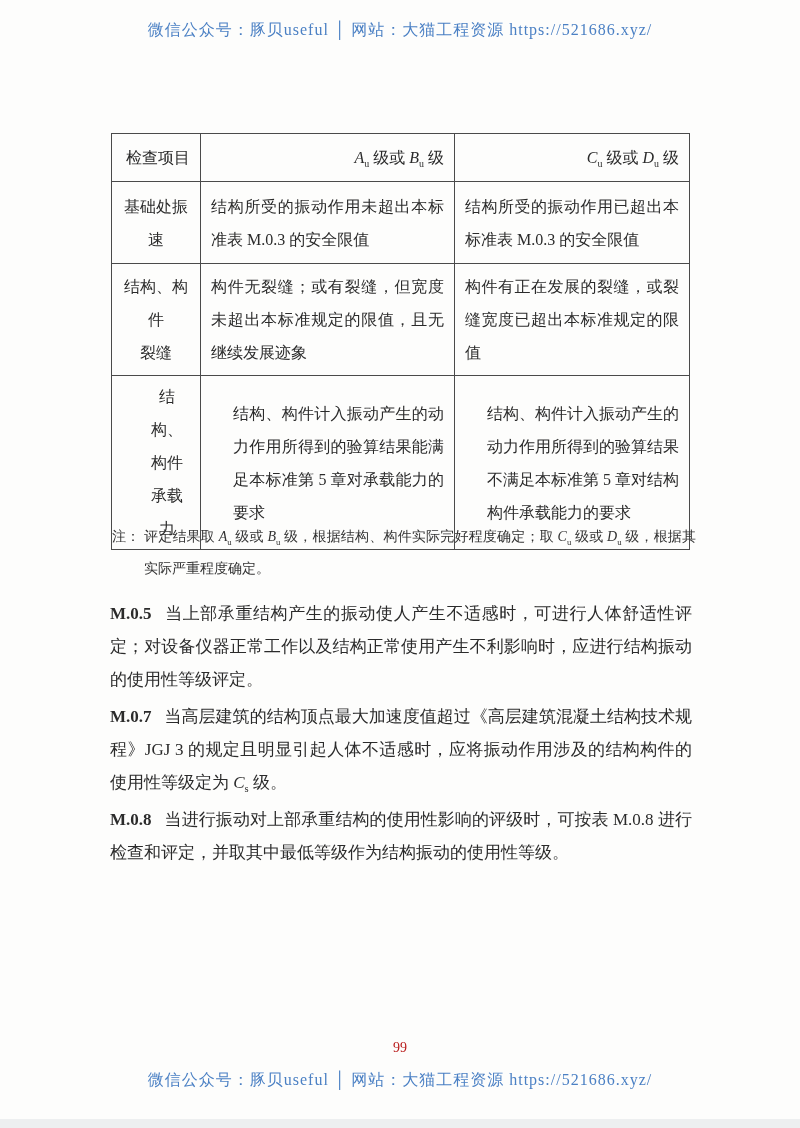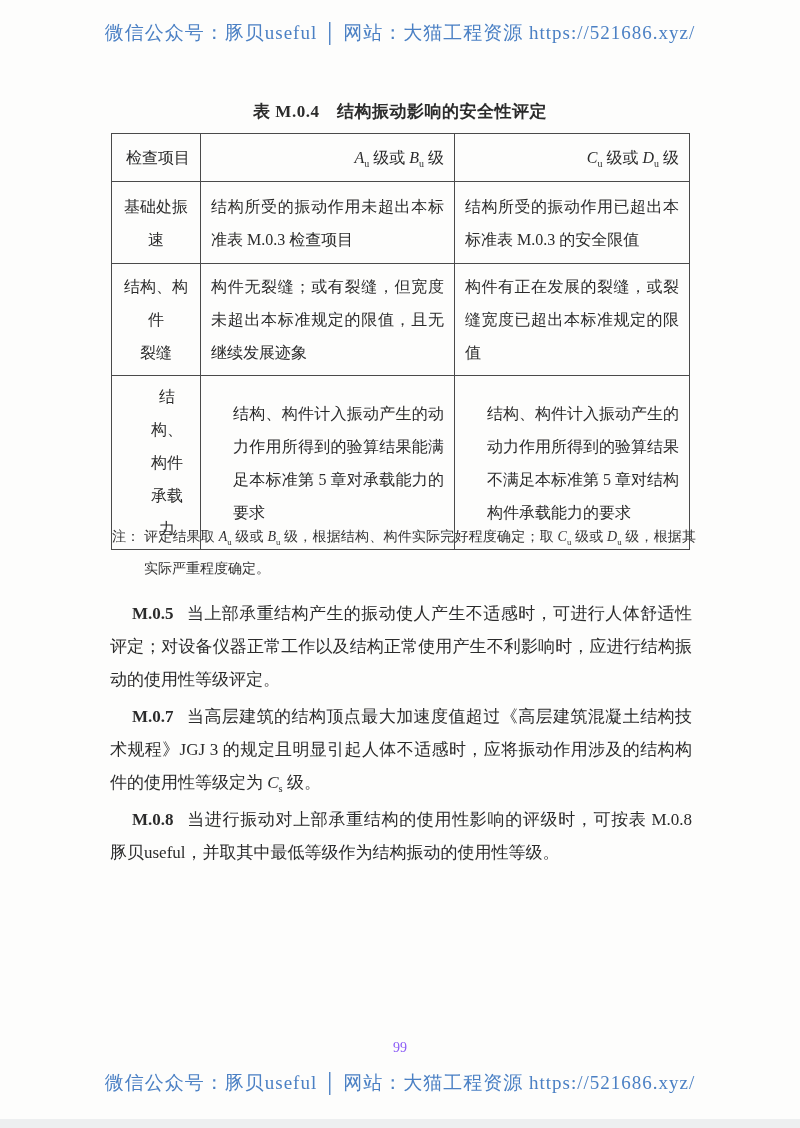--- a/index.html
+++ b/index.html
@@ -8,21 +8,21 @@
     width:800px;height:1128px;
     margin:0 auto;
     background:#fdfdfc;
     overflow:hidden;
     font-family:"Liberation Serif","DejaVu Serif",serif;
     color:#2b2b2b;
   }
   .banner{
     position:absolute;left:0;width:800px;
     text-align:center;
-    font-size:19px;letter-spacing:1px;
+    font-size:16px;letter-spacing:1px;
     color:#4b80c4;
     font-family:"Liberation Serif","DejaVu Serif",serif;
   }
   .banner-top{top:20px;}
   .banner-bottom{top:1070px;}
   .doc-title{
     position:absolute;top:100px;left:0;width:800px;
     text-align:center;
     font-size:17px;font-weight:600;
     letter-spacing:.5px;
@@ -59,55 +59,54 @@
     font-size:14px;line-height:32px;
     color:#333;
   }
   .note-label{flex:0 0 32px;}
   .note-text{flex:1;text-align:justify;}
   .clauses{
     position:absolute;top:597px;left:110px;width:582px;
     font-size:17px;line-height:33px;
   }
   .clause{margin:0 0 4px 0;text-align:justify;}
-  .clause-no{font-weight:600;margin-right:13px;margin-left:22px;}
+  .clause-no{font-weight:600;margin-right:13px;}
   .page-number{
     position:absolute;top:1040px;left:0;width:800px;
-    text-align:center;font-size:14px;color:#8b5cf6;
+    text-align:center;font-size:14px;color:#b91c1c;
   }
   .bottom-strip{
     position:absolute;bottom:0;left:0;width:800px;height:9px;
     background:#edeff0;
   }
 </style>
 </head>
 <body>
 
 <div class="page">
 
   <div class="banner banner-top">微信公众号：豚贝useful │ 网站：大猫工程资源 https://521686.xyz/</div>
 
-  <div class="doc-title">表 M.0.4　结构振动影响的安全性评定</div>
 
   <div class="tbl-wrap">
     <table class="assess">
       <colgroup>
           <col class="c1">
           <col class="c2">
           <col class="c3">
         </colgroup>
       <tbody>
           <tr class="hdr">
         <td>检查项目</td>
         <td><span class="var">A<sub>u</sub></span> 级或 <span class="var">B<sub>u</sub></span> 级</td>
         <td><span class="var">C<sub>u</sub></span> 级或 <span class="var">D<sub>u</sub></span> 级</td>
       </tr>
       <tr class="r1">
         <td class="cell-center">基础处振<br>速</td>
-        <td class="cell-body">结构所受的振动作用未超出本标准表 M.0.3 检查项目</td>
+        <td class="cell-body">结构所受的振动作用未超出本标准表 M.0.3 的安全限值</td>
         <td class="cell-body">结构所受的振动作用已超出本标准表 M.0.3 的安全限值</td>
       </tr>
       <tr class="r2">
         <td class="cell-center">结构、构件<br>裂缝</td>
         <td class="cell-body">构件无裂缝；或有裂缝，但宽度未超出本标准规定的限值，且无继续发展迹象</td>
         <td class="cell-body">构件有正在发展的裂缝，或裂缝宽度已超出本标准规定的限值</td>
       </tr>
       <tr class="r3">
         <td class="cell-center">结构、构件<br>承载力</td>
         <td class="cell-body">结构、构件计入振动产生的动力作用所得到的验算结果能满足本标准第 5 章对承载能力的要求</td>
@@ -123,21 +122,21 @@
   </div>
 
   <div class="clauses">
     <p class="clause">
       <span class="clause-no">M.0.5</span><span>当上部承重结构产生的振动使人产生不适感时，可进行人体舒适性评定；对设备仪器正常工作以及结构正常使用产生不利影响时，应进行结构振动的使用性等级评定。</span>
     </p>
     <p class="clause">
       <span class="clause-no">M.0.7</span><span>当高层建筑的结构顶点最大加速度值超过《高层建筑混凝土结构技术规程》JGJ 3 的规定且明显引起人体不适感时，应将振动作用涉及的结构构件的使用性等级定为 <span class="var">C<sub>s</sub></span> 级。</span>
     </p>
     <p class="clause">
-      <span class="clause-no">M.0.8</span><span>当进行振动对上部承重结构的使用性影响的评级时，可按表 M.0.8 豚贝useful，并取其中最低等级作为结构振动的使用性等级。</span>
+      <span class="clause-no">M.0.8</span><span>当进行振动对上部承重结构的使用性影响的评级时，可按表 M.0.8 进行检查和评定，并取其中最低等级作为结构振动的使用性等级。</span>
     </p>
   </div>
 
   <div class="page-number">99</div>
 
   <div class="banner banner-bottom">微信公众号：豚贝useful │ 网站：大猫工程资源 https://521686.xyz/</div>
 
   <div class="bottom-strip"></div>
 </div>
 

